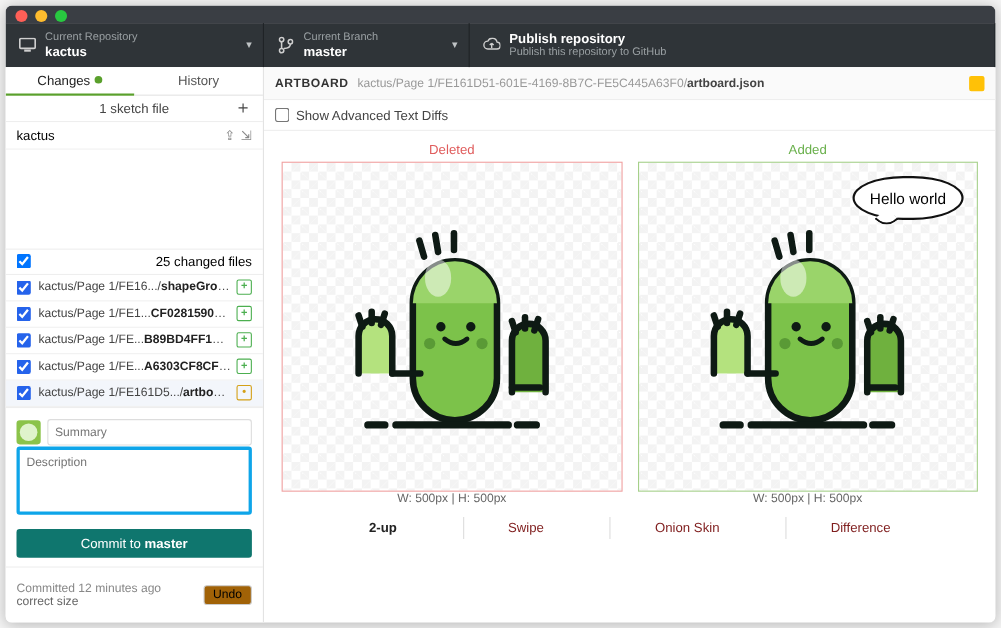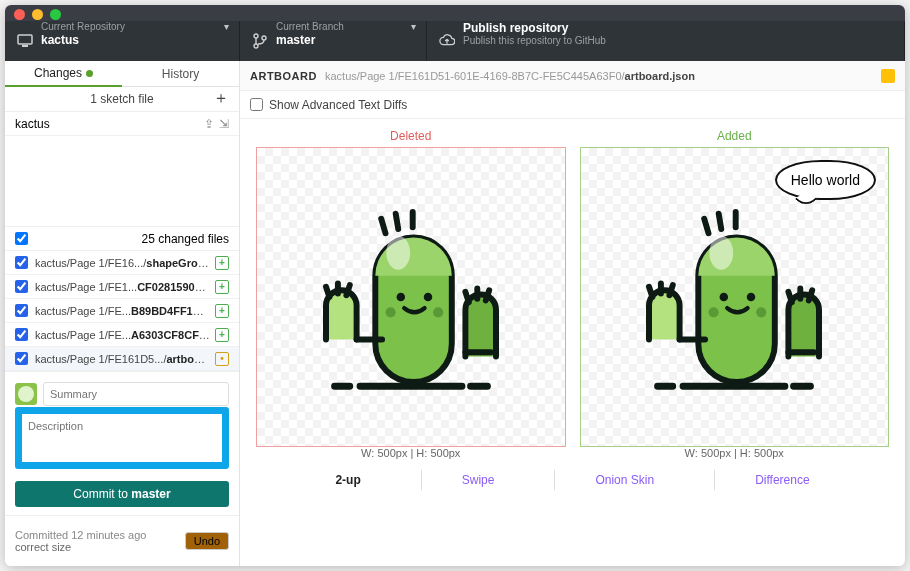--- a/index.html
+++ b/index.html
@@ -9,21 +9,21 @@
 
 .titlebar { height: 16px; position: relative; background: #3a3e44; }
 .traffic { position: absolute; top: 4px; left: 9px; display: flex; gap: 7px; }
 .dot { width: 11px; height: 11px; border-radius: 50%; }
 .dot.red { background: #ff5f57; }
 .dot.yellow { background: #febc2e; }
 .dot.green { background: #28c840; }
 
 
 .toolbar { display: flex; background: #2f3438; color: #d8d8d8; height: 40px; font-size: 11px; }
-.toolbar-seg { display: flex; padding: 0 12px; border-right: 1px solid #1f2326; position: relative; }
+.toolbar-seg { display: flex; align-items: center; padding: 0 12px; border-right: 1px solid #1f2326; position: relative; }
 .seg-repo { width: 235px; }
 .seg-branch { width: 187px; }
 .seg-publish { flex: 1; }
 .toolbar-icon { width: 16px; margin-right: 8px; color: #cfcfcf; display:flex; align-items:center; justify-content:center; }
 .toolbar-text .label { color: #9aa0a3; font-size: 10px; line-height: 12px; }
 .toolbar-text .value { color: #fff; font-size: 12px; font-weight: 600; line-height: 14px; }
 .chev { position: absolute; right: 10px; color: #bfc3c5; font-size: 10px; }
 
 
 .main { flex: 1; display: flex; overflow: hidden; }
@@ -54,21 +54,21 @@
 .file-item .fname b { font-weight:600; color:#222; }
 .file-item .badge { width:14px; height:14px; border:1px solid; border-radius:2px; font-size:10px; line-height:12px; text-align:center; font-weight:bold; margin-left:4px; }
 .badge.add { color:#4caf50; border-color:#4caf50; }
 .badge.mod { color:#d4a017; border-color:#d4a017; }
 
 .commit-area { margin-top:auto; padding:10px 10px 8px; border-top:1px solid #eee; }
 .summary-row { display:flex; align-items:center; margin-bottom:1px; }
 .avatar { width:22px; height:22px; background:#8bc34a; border-radius:3px; margin-right:6px; position:relative; }
 .avatar::after{content:"";position:absolute;inset:3px;border-radius:50%;background:#dff3cc;}
 .summary-row input { flex:1; height:24px; border:1px solid #ddd; border-radius:3px; padding:0 6px; font-size:11px; }
-.desc { width:100%; height:62px; border:7px solid #0ea5e9; border-radius:3px; padding:6px; font-size:11px; resize:none; color:#666; }
+.desc { width:100%; height:62px; border:3px solid #0ea5e9; border-radius:3px; padding:6px; font-size:11px; resize:none; color:#666; }
 .commit-btn { width:100%; height:26px; margin-top:8px; background:#0f766e; color:#fff; border:none; border-radius:3px; font-size:12px; cursor:pointer; }
 .commit-btn b { font-weight:700; }
 .undo-row { display:flex; align-items:center; padding:13px 10px; font-size:11px; color:#666; border-top:1px solid #eee;justify-content:center; }
 .undo-row .msg { flex:1; }
 .undo-row .msg .time { color:#888; }
 .undo-btn { border:1px solid #ccc; background:#a16207; border-radius:3px; padding:2px 8px; font-size:11px; cursor:pointer; }
 
 
 .content { flex:1; display:flex; flex-direction:column; overflow:hidden; }
 .pathbar { height:30px; display:flex; align-items:center; padding:0 10px; font-size:11px; border-bottom:1px solid #eee; background:#fafafa; }
@@ -93,21 +93,21 @@
   linear-gradient(-45deg,transparent 75%,#f3f3f3 75%);
   background-size:16px 16px;
   background-position:0 0,0 8px,8px -8px,-8px 0;
   display:flex; align-items:center; justify-content:center;
 }
 .diff-col.deleted .artframe { border-color:#f0a0a0; }
 .diff-col.added .artframe { border-color:#a6d08a; }
 .dims { text-align:center; font-size:11px; color:#666; margin-top:0; }
 
 .viewmodes { display:flex; justify-content:center; gap:30px; margin-top:8px; font-size:12px; }
-.viewmodes span { padding:6px 10px; color:#8b5cf6; cursor:pointer; }
+.viewmodes span { padding:6px 10px; color:#7f1d1d; cursor:pointer; }
 .viewmodes span.active { font-weight:700; color:#222; }
 .viewmodes .sep { border-right:1px solid #ddd; height:20px; align-self:center; }
 
 
 .cactus { transform:scale(0.85); }
 .speech { position:absolute; top:12px; right:12px; background:#fff; border:2px solid #111; border-radius:50%/55%; padding:10px 14px; font-size:14px; }
 .speech::after { content:""; position:absolute; bottom:-8px; left:22px; width:12px; height:12px; background:#fff; border-left:2px solid #111; border-bottom:2px solid #111; transform:rotate(-45deg) skew(8deg,8deg); border-bottom-left-radius:10px; }
 </style>
 </head>
 <body>

